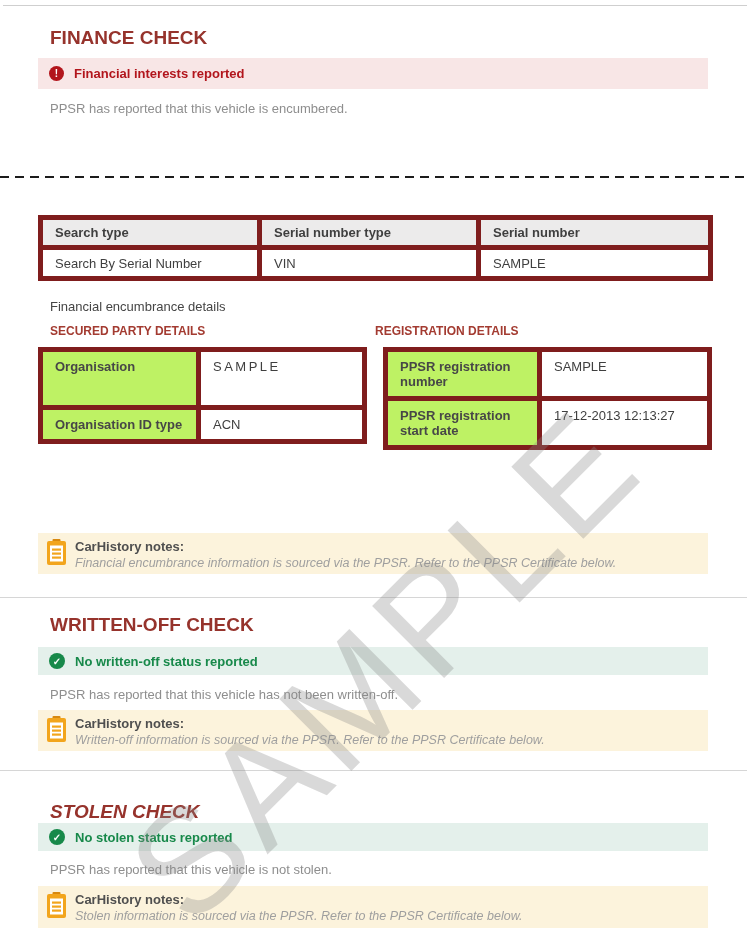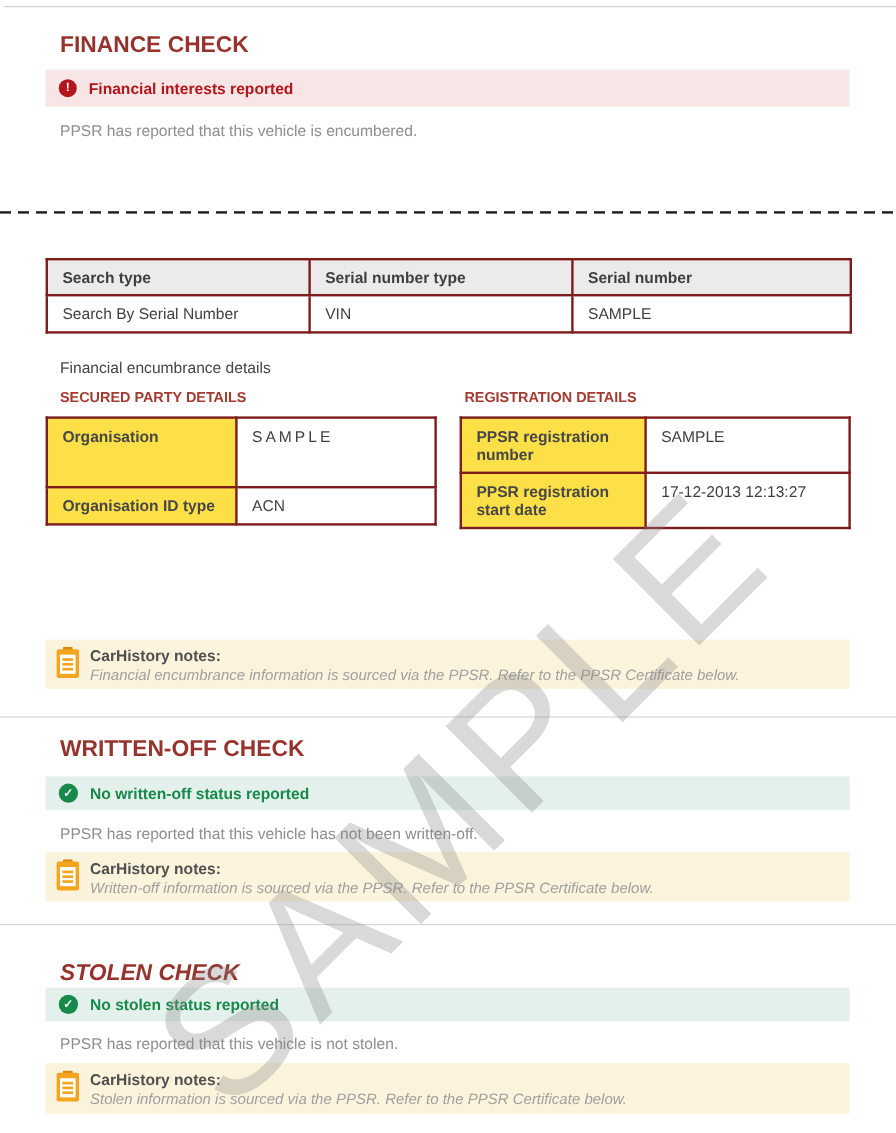--- a/index.html
+++ b/index.html
@@ -25,29 +25,29 @@
   .icon-green { background:#17894a; width:16px; height:16px; }
 
   .desc-text { font-size:13px; color:#8e8e8e; }
 
   #page-break { top:176px; left:0; width:747px; height:2px;
     background:repeating-linear-gradient(90deg,#1c1c1c 0 9px,transparent 9px 15px); }
 
   .sep-line { left:0; right:0; height:1px; background:#d6d6d6; }
 
   table { border-collapse:collapse; table-layout:fixed; }
-  td, th { border:2px solid #7f1d1d; font-size:13px; color:#3f3f3f; text-align:left; }
+  td, th { border:5px solid #7f1d1d; font-size:13px; color:#3f3f3f; text-align:left; }
 
   #search-table { left:38px; top:215px; width:670px; }
   #search-table th { background:#ecebeb; font-weight:bold; height:30px; padding:0 12px; }
   #search-table td { height:31px; padding:0 12px; background:#fff; }
 
   .sub-title { font-size:12px; font-weight:bold; color:#a33b31; }
   .detail-table td { vertical-align:top; padding:7px 12px; background:#fff; }
-  .detail-table td.lbl { background:#fde047; font-weight:bold; color:#474747; }
+  .detail-table td.lbl { background:#bef264; font-weight:bold; color:#474747; }
   .spaced { letter-spacing:2.5px; }
 
   .notes-box { left:38px; width:670px; background:#fcf3dc; display:flex;
     padding:6px 0 0 9px; }
   .notes-text { margin-left:9px; }
   .notes-title { font-size:13px; font-weight:bold; color:#4f4f4f; }
   .notes-italic { font-size:12.5px; font-style:italic; color:#9f9f9f; margin-top:2px; }
 
   #watermark { left:-15px; top:585px; width:800px; height:160px; text-align:center;
     line-height:160px; font-size:148px; letter-spacing:8px; color:rgba(137,137,137,0.32);
@@ -103,21 +103,21 @@
     <td class="lbl">Organisation</td>
     <td class="spaced">SAMPLE</td>
   </tr>
   <tr style="height:31px">
     <td class="lbl">Organisation ID type</td>
     <td>ACN</td>
   </tr>
 </tbody>
   </table>
 
-<div class="abs sub-title" style="left:387px; top:324px;text-align:right;">REGISTRATION DETAILS</div>
+<div class="abs sub-title" style="left:375px; top:324px;text-align:right;">REGISTRATION DETAILS</div>
 
 <table class="abs detail-table" style="left:383px; top:347px; width:324px;">
   <colgroup>
       <col style="width:154px">
       <col style="width:170px">
     </colgroup>
   <tbody>
       <tr style="height:44px">
     <td class="lbl">PPSR registration number</td>
     <td>SAMPLE</td>

